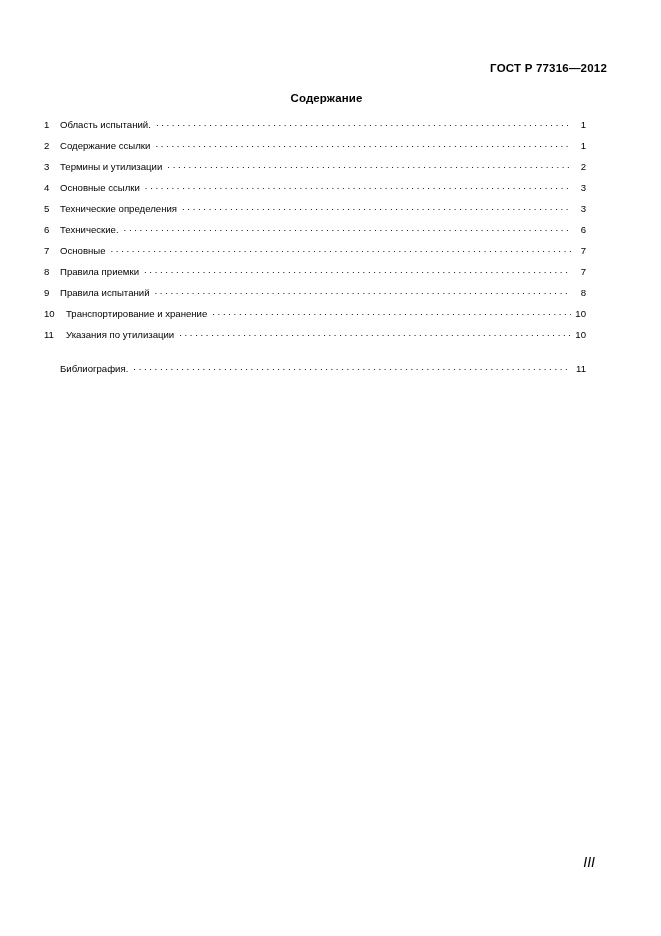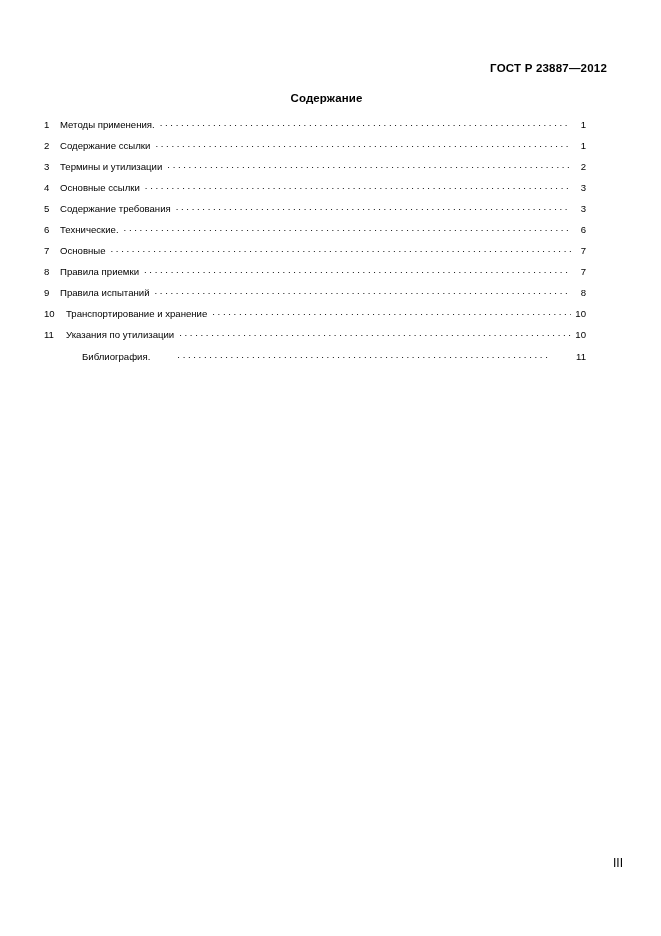--- a/index.html
+++ b/index.html
@@ -82,44 +82,44 @@
     font-size: 9.6px;
     letter-spacing: 0px;
     white-space: nowrap;
   }
   .toc-page {
     flex: 0 0 auto;
     text-align: right;
     min-width: 12px;
   }
   .toc-entry.biblio {
-    margin-top: 1px;
-    gap: 22px;
+    margin-top: 13px;
   }
   .footer-page {
     position: absolute;
     bottom: 66px;
-    right: 38px;
-    font-size: 12px;
+    right: 66px;
+    font-size: 14px;
+    font-style: italic;
   }
 </style>
 </head>
 <body>
 
 <div class="page">
 
-  <div class="header">ГОСТ Р 23887—2012</div>
+  <div class="header">ГОСТ Р 77316—2012</div>
 
   <div class="doc-title">Содержание</div>
 
   <div class="toc">
 
     <div class="toc-entry">
       <span class="toc-num">1</span>
-      <span class="toc-label">Методы применения.</span>
+      <span class="toc-label">Область испытаний.</span>
       <span class="toc-dots"></span>
       <span class="toc-page">1</span>
     </div>
 
     <div class="toc-entry">
       <span class="toc-num">2</span>
       <span class="toc-label">Содержание ссылки</span>
       <span class="toc-dots"></span>
       <span class="toc-page">1</span>
     </div>
@@ -133,21 +133,21 @@
 
     <div class="toc-entry">
       <span class="toc-num">4</span>
       <span class="toc-label">Основные ссылки</span>
       <span class="toc-dots"></span>
       <span class="toc-page">3</span>
     </div>
 
     <div class="toc-entry">
       <span class="toc-num">5</span>
-      <span class="toc-label">Содержание требования</span>
+      <span class="toc-label">Технические определения</span>
       <span class="toc-dots"></span>
       <span class="toc-page">3</span>
     </div>
 
     <div class="toc-entry">
       <span class="toc-num">6</span>
       <span class="toc-label">Технические.</span>
       <span class="toc-dots"></span>
       <span class="toc-page">6</span>
     </div>

